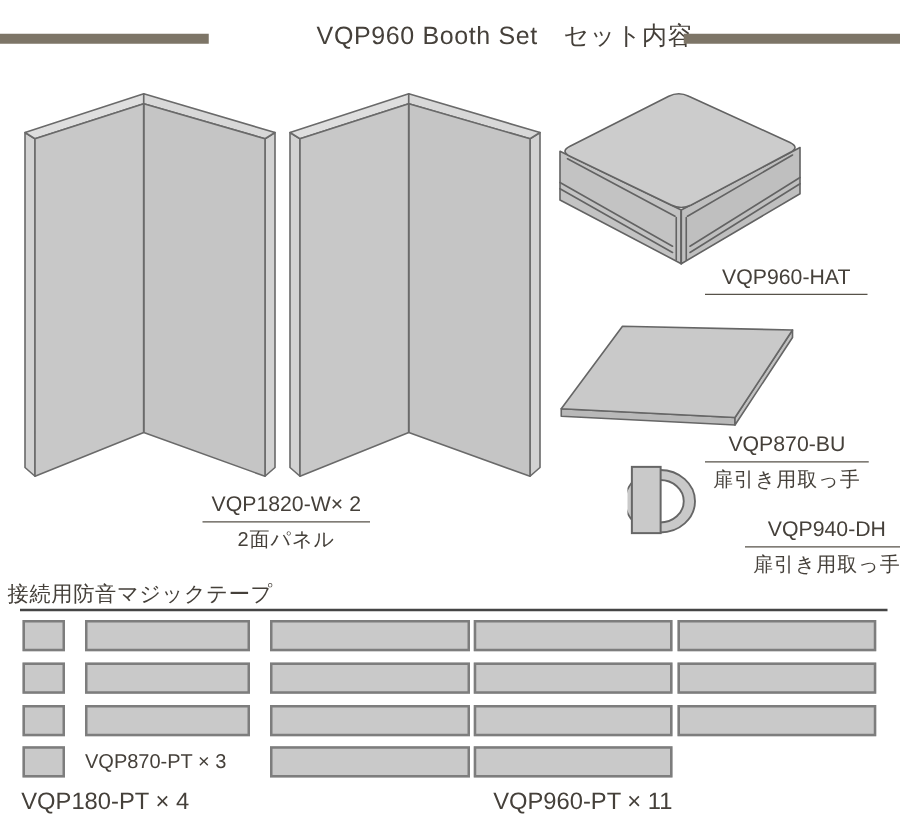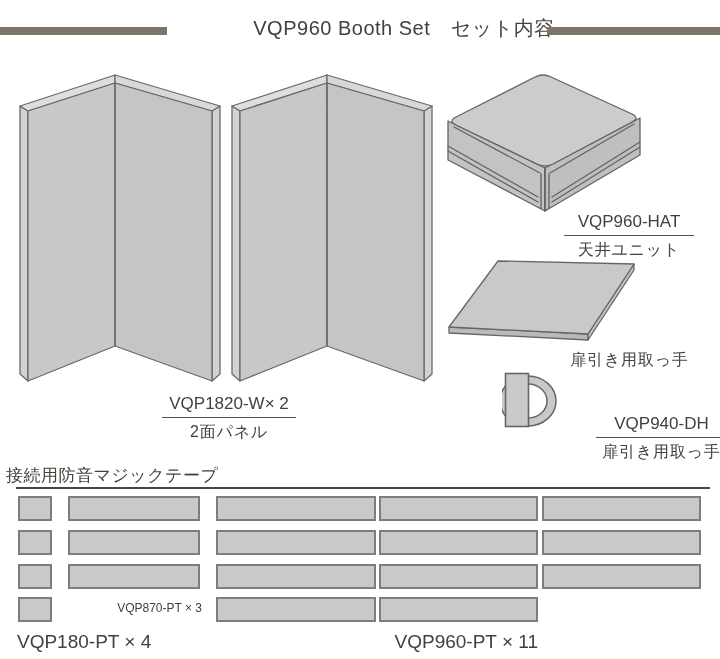--- a/index.html
+++ b/index.html
@@ -16,21 +16,21 @@
     font-size:20px; letter-spacing:0.5px;padding-left:44px;
   }
   .illus { position:absolute; }
   .part-label { position:absolute; text-align:center; }
   .part-label .code { font-size:17px; padding-bottom:3px; border-bottom:1.6px solid #575249; white-space:nowrap; }
   .part-label .name { font-size:16px; padding-top:4px; letter-spacing:0.8px; white-space:nowrap; }
   .tape-title { position:absolute; top:464px; left:6px; width:700px; text-align:left; font-size:17px; letter-spacing:0.5px; }
   .tape-rule  { position:absolute; top:487px; left:16px; width:694px; height:0; border-top:2px solid #454545; }
   .tape-piece { position:absolute; background:var(--tape-fill,#c9c9c9); border:2px solid var(--tape-border,#7d7d7d); box-sizing:border-box; }
   .count-label { position:absolute; font-size:19px; white-space:nowrap; }
-  .lbl-medium { top:601px; left:68px; width:134px; text-align:right; font-size:12px; }
+  .lbl-medium { top:601px; left:68px; width:134px; text-align:left; font-size:16px; }
   .lbl-small  { top:631px; left:17px; }
   .lbl-long   { top:631px; left:379px; width:159px; text-align:right; }
 </style>
 </head>
 <body>
 
 <div class="stage" style="--bar: #7d7567; --ink: #45403a; --tape-fill: #c9c9c9; --tape-border: #7d7d7d;">
 
   <div class="bar bar-left"></div>
   <div class="title">VQP960 Booth Set　セット内容</div>
@@ -85,24 +85,24 @@
     <rect x="3.5" y="3.5" width="23" height="53" fill="#c9c9c9" stroke="#666666" stroke-width="1.6"></rect>
   </svg>
 
   <div class="part-label" style="left:162px; top:394px; width:134px;">
     <div class="code">VQP1820-W× 2</div>
     <div class="name">2面パネル</div>
   </div>
 
   <div class="part-label" style="left:564px; top:212px; width:130px;">
     <div class="code">VQP960-HAT</div>
-    <div class="name">天井ユニット</div>
   </div>
 
   <div class="part-label" style="left:564px; top:346px; width:131px;">
+    <div class="code">VQP870-BU</div>
     <div class="name">扉引き用取っ手</div>
   </div>
 
   <div class="part-label" style="left:564px; top:414px; width:131px;margin-left:32px;">
     <div class="code">VQP940-DH</div>
     <div class="name">扉引き用取っ手</div>
   </div>
 
   <div class="tape-title">接続用防音マジックテープ</div>
   <div class="tape-rule"></div>

